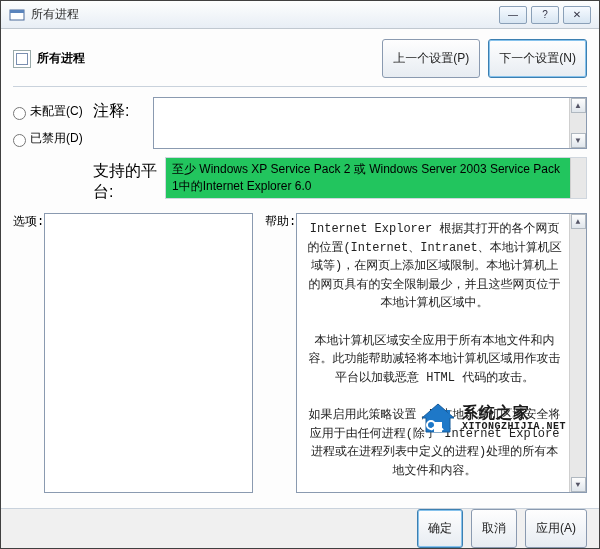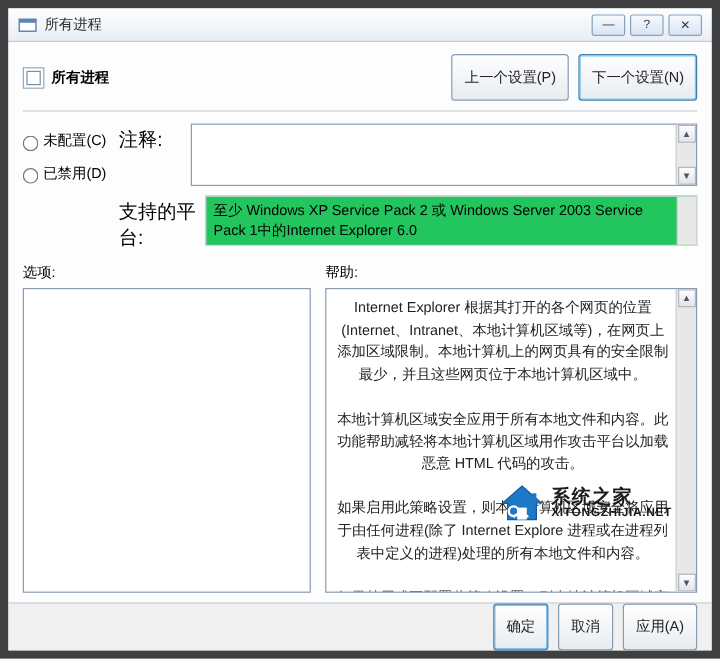--- a/index.html
+++ b/index.html
@@ -1,17 +1,17 @@
 <!DOCTYPE html>
 <html><head>
 <meta charset="utf-8">
 <style>
 * { box-sizing: border-box; margin: 0; padding: 0; }
 body { font-family: "Microsoft YaHei", "SimSun", Tahoma, sans-serif; font-size: 12px; background: #fff; width: 600px; height: 549px; overflow: hidden; }
-.dialog { width: 600px; height: 549px; border: 7px solid #404040; background: #f0f0f0; display: flex; flex-direction: column; }
+.dialog { width: 600px; height: 549px; border: 1px solid #404040; background: #f0f0f0; display: flex; flex-direction: column; }
 .titlebar { height: 28px; background: linear-gradient(#fdfefe, #e8eef5); display: flex; align-items: center; padding: 0 8px; border-bottom: 1px solid #c0c8d0; }
 .titlebar .ticon { width: 16px; height: 16px; margin-right: 6px; }
 .titlebar .title { flex: 1; color: #2a2a2a; font-size: 12px; }
 .titlebar .ctl { width: 28px; height: 18px; border: 1px solid #8aa0b8; border-radius: 2px; margin-left: 4px; background: linear-gradient(#f6faff, #d7e5f2); display: flex; align-items: center; justify-content: center; font-size: 10px; color: #334; }
 .body { flex: 1; display: flex; flex-direction: column; padding: 10px 12px 8px 12px; background: #fdfdfd; overflow: hidden; }
 .header { display: flex; align-items: center; margin-bottom: 8px; }
 .header .hicon { width: 18px; height: 18px; border: 1px solid #9aa; background: #fff; margin-right: 6px; position: relative; }
 .header .hicon::after { content: ""; position: absolute; inset: 2px; border: 1px solid #7a8fb0; }
 .header .htxt { font-size: 12px; font-weight: bold; color: #000; flex: 1; }
 .navbtns { display: flex; gap: 8px; }
@@ -27,21 +27,21 @@
 .field { display: flex; margin-bottom: 8px; }
 .flabel { width: 60px; padding-top: 4px; font-size: 16px; }
 .tbox { flex: 1; height: 52px; border: 1px solid #8a9ab0; background: #fff; position: relative; }
 .sb { position: absolute; right: 0; top: 0; width: 17px; height: 100%; background: #e8e8e8; border-left: 1px solid #cfcfcf; display: flex; flex-direction: column; justify-content: space-between; align-items: center; }
 .sbtn { width: 15px; height: 15px; background: linear-gradient(#fdfdfd,#e0e6ec); border: 1px solid #b0b8c0; font-size: 8px; line-height: 13px; text-align: center; color: #556; }
 .plat { display: flex; align-items: flex-start; }
 .plat .pv { flex: 1; border: 1px solid #cfd6de; background: #22c55e; padding: 3px 18px 3px 6px; font-size: 12px; position: relative; line-height: 1.4; }
 .plat .pv .sb2 { position: absolute; right: 0; top: 0; width: 16px; height: 100%; background: #e8e8e8; border-left: 1px solid #cfcfcf; }
 .cols { display: flex; gap: 12px; margin-top: 10px; }
 .collabel { font-size: 12px; margin-bottom: 4px; }
-.col { display: flex; flex-direction: column; }
+.col { display: flex; flex-direction: row; font-family: Liberation Mono, monospace; }
 .col.l { width: 240px; }
 .col.r { flex: 1; }
 .bigbox { flex: 1; border: 1px solid #8a9ab0; background: #fff; height: 280px; position: relative; overflow: hidden; }
 .helptxt { padding: 6px 22px 6px 8px; font-size: 12px; line-height: 1.55; color: #222; white-space: pre-wrap; text-align: center; }
 .footer { height: 40px; border-top: 1px solid #c9d2dc; background: #f0f0f0; display: flex; align-items: flex-start; justify-content: flex-end; padding: 0 12px; gap: 8px; }
 .wm { position: absolute; right: 20px; bottom: 56px; display: flex; align-items: center; gap: 6px; pointer-events: none; }
 .wm .house { width: 36px; height: 34px; }
 .wm .wtxt { display: flex; flex-direction: column; line-height: 1; }
 .wm .wt1 { font-size: 16px; font-weight: 900; color: #1b1b1b; letter-spacing: 1px; }
 .wm .wt2 { font-size: 10px; font-weight: 700; color: #1b1b1b; letter-spacing: 0.5px; }

